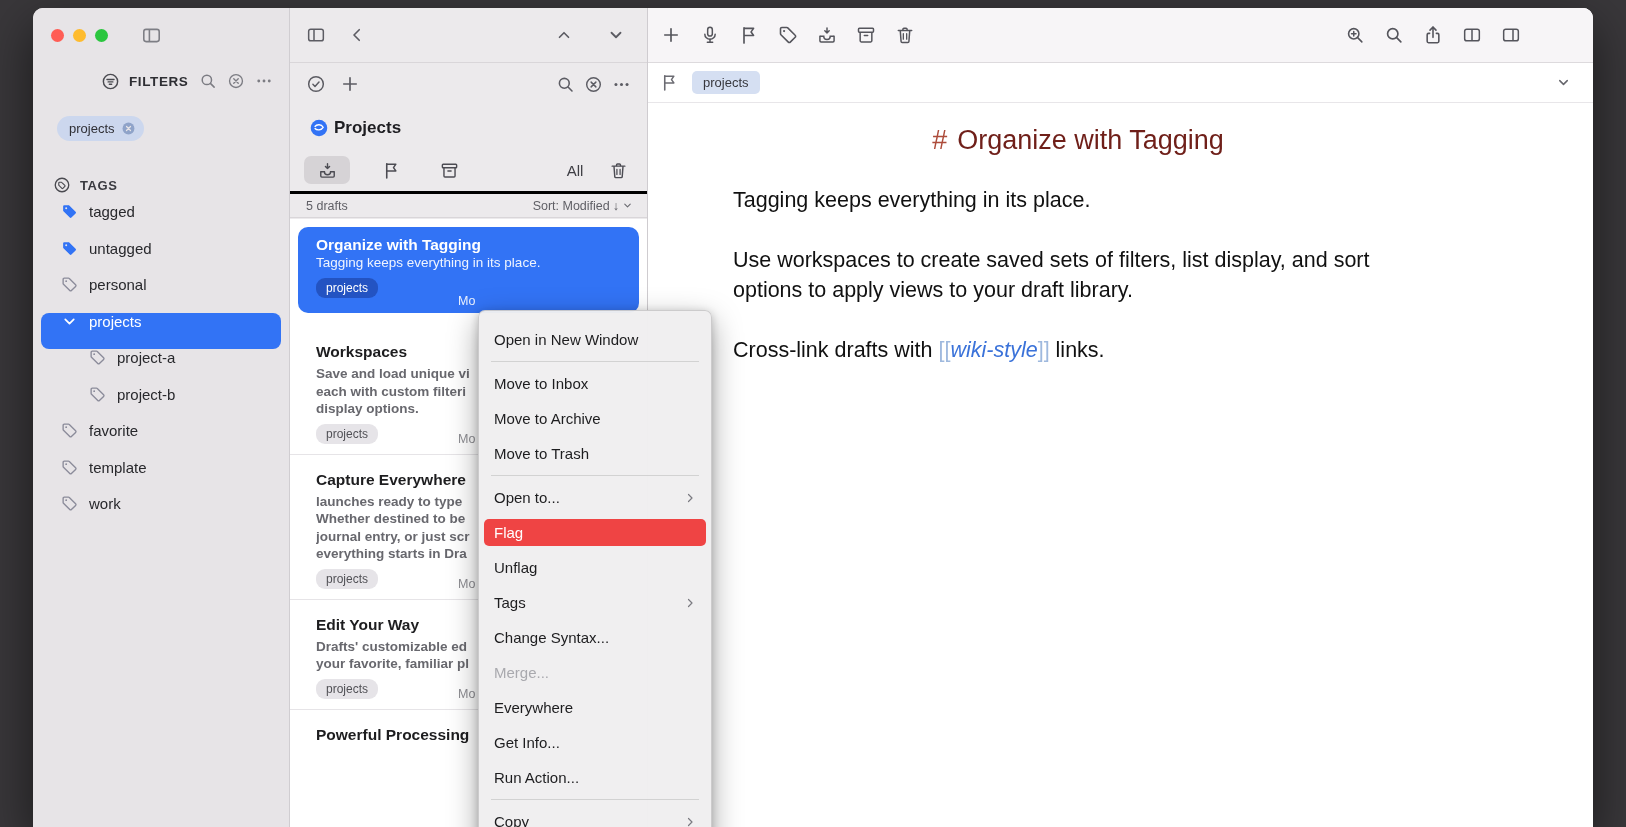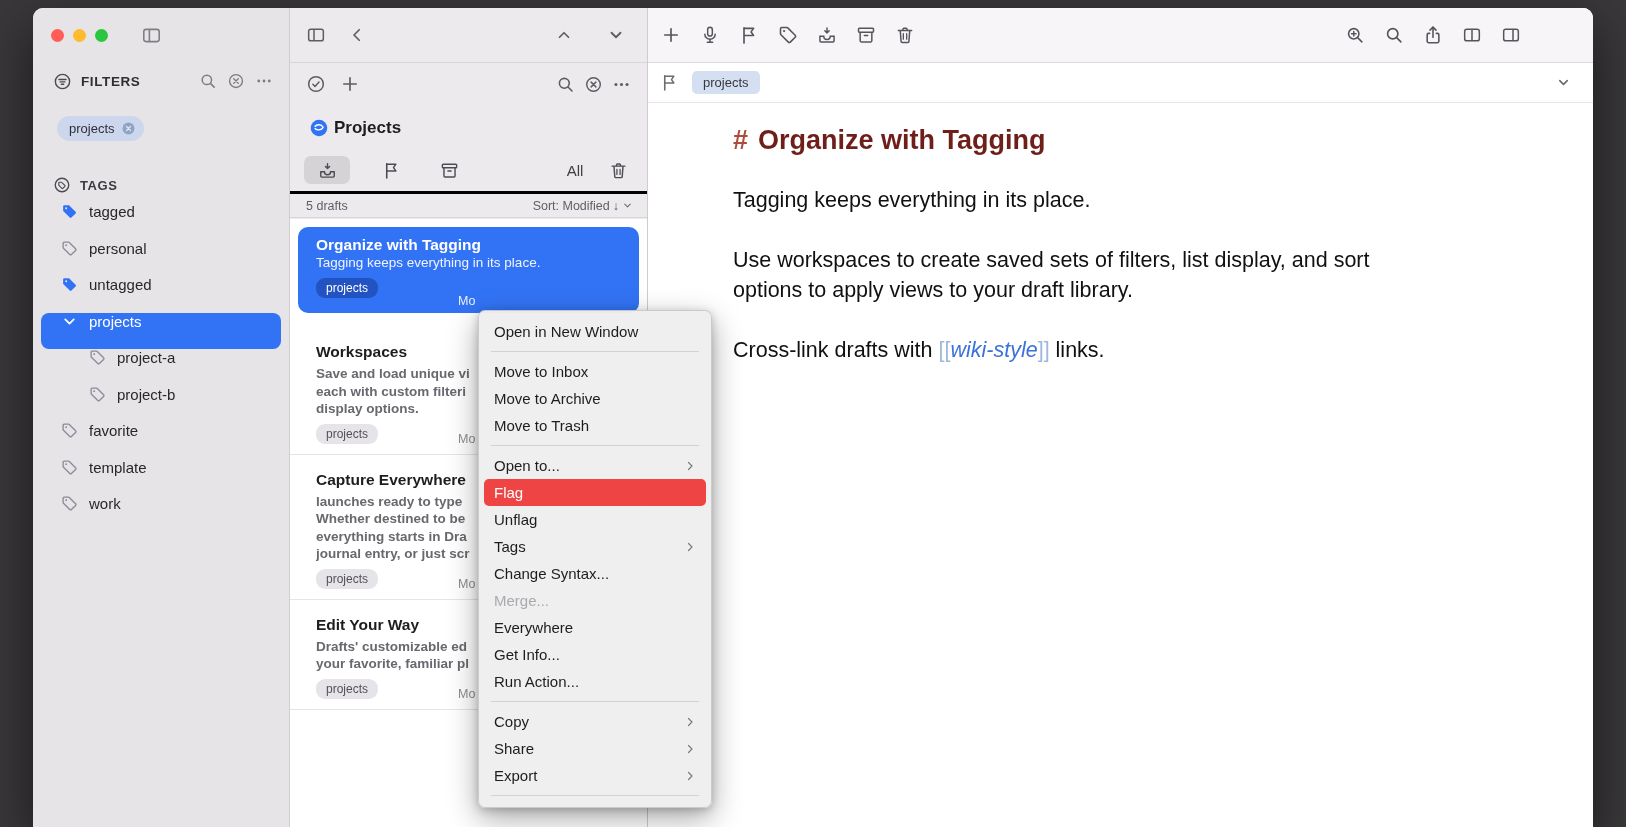--- a/index.html
+++ b/index.html
@@ -15,21 +15,21 @@
   .ic svg { display:block; width:100%; height:100%; }
 
   
   .sidebar { position:absolute; left:0; top:0; width:257px; height:100%;
              background:#e7e4e7; border-right:1px solid #d0cdd1; }
   .sb-titlebar { height:55px; display:flex; align-items:center; padding:0 18px; }
   .tl { width:13px; height:13px; border-radius:50%; margin-right:9px; }
   .tl.red{ background:#ff5d55; } .tl.yellow{ background:#febb2e; } .tl.green{ background:#2bc63f; }
   .sb-toggle { margin-left:24px; width:21px; height:21px; color:#7e7e85; }
 
-  .sb-head { height:36px; display:flex; align-items:center; padding:0 16px 0 20px; }
+  .sb-head { height:36px; display:flex; align-items:center; padding:0 16px 0 20px;margin-left:48px; }
   .sb-head .hicon { width:19px; height:19px; color:#4a4a50; margin-right:9px; }
   .sb-head .htext { font-size:13.5px; font-weight:bold; letter-spacing:.6px; color:#2e2e33; }
   .sb-head .sp { flex:1; }
   .sb-head .aicon { width:18px; height:18px; color:#7c7c83; margin-left:10px; }
 
   .sb-chips { margin-top:9px; height:40px; display:flex; align-items:center; padding:0 24px; }
   .sb-chip { display:inline-flex; align-items:center; height:25px; padding:0 8px 0 12px;
              background:#ccd7ee; border-radius:13px; font-size:13px; color:#2f2f35; }
   .sb-chip .xc { width:15px; height:15px; margin-left:6px; color:#8fa3c9; }
 
@@ -108,31 +108,31 @@
 
   .ed-tagbar { height:40px; display:flex; align-items:center; padding:0 22px 0 12px;
                border-bottom:1px solid #e8e6e9; background:#fff; }
   .ed-tagbar .flagic { width:19px; height:19px; color:#6b6b72; margin-right:13px; }
   .ed-chip { display:inline-block; background:#d5dff2; color:#37373d; font-size:13px;
              padding:4px 11px; border-radius:5px; }
   .ed-tagbar .sp { flex:1; }
   .ed-tagbar .chev { width:15px; height:15px; color:#66666c; }
 
   .ed-content { padding:20px 40px 0 85px; width:815px; color:#111; font-size:21.5px; line-height:30px; }
-  .ed-h1 { font-size:27px; line-height:34px; font-weight:bold; margin-bottom:28px; color:#6f1f19; }
+  .ed-h1 { font-size:27px; line-height:34px; font-weight:normal; margin-bottom:28px; color:#6f1f19;text-align:center; }
   .ed-h1 .hash { color:#ad4c3b; margin-right:10px; }
   .ed-p { margin-bottom:30px; max-width:720px; }
   .wiki-br { color:#9fb9de; }
   .wiki-txt { color:#3a72d9; font-style:italic; }
 
   
   .ctx { position:absolute; left:445px; top:302px; width:234px; background:rgba(240,238,240,.97);
          border:1px solid rgba(0,0,0,.15); border-radius:7px; padding:7px 0 5px;
          box-shadow:0 10px 30px rgba(0,0,0,.35), 0 2px 8px rgba(0,0,0,.2); }
-  .ctx-item { height:27px; margin:0 5px; padding:0 10px; border-radius:5px;
+  .ctx-item { height:27px; margin:8px 5px; padding:0 10px; border-radius:5px;
               display:flex; align-items:center; font-size:15px; color:#1d1d1f; }
   .ctx-item .sp { flex:1; }
   .ctx-item .sub { width:12px; height:12px; color:#7a7a80; }
   .ctx-item.hl { background:#ef4444; color:#fff; }
   .ctx-item.disabled { color:#a9a9ae; }
   .ctx-sep { height:1px; background:rgba(0,0,0,.12); margin:6px 12px; }
 </style>
 </head>
 <body>
 
@@ -303,34 +303,34 @@
       <div class="sb-list">
         <div class="tag-row">
           <span class="ic ticon t-filled">
               <svg>
                 <use href="#i-tag-f"></use>
               </svg>
             </span>
           <span>tagged</span>
         </div>
         <div class="tag-row">
+          <span class="ic ticon t-filled">
+              <svg>
+                <use href="#i-tag-f"></use>
+              </svg>
+            </span>
+          <span>untagged</span>
+        </div>
+        <div class="tag-row">
           <span class="ic ticon t-outline">
               <svg>
                 <use href="#i-tag-o"></use>
               </svg>
             </span>
           <span>personal</span>
-        </div>
-        <div class="tag-row">
-          <span class="ic ticon t-filled">
-              <svg>
-                <use href="#i-tag-f"></use>
-              </svg>
-            </span>
-          <span>untagged</span>
         </div>
         <div class="tag-row selected">
           <span class="ic ticon">
               <svg>
                 <use href="#i-chev-down"></use>
               </svg>
             </span>
           <span>projects</span>
         </div>
         <div class="tag-row indent">
@@ -507,38 +507,41 @@
           <div class="chiprow">
             <span class="dchip">projects</span>
           </div>
           <span class="ddate">Mo</span>
         </div>
 
         <div class="dcard gray">
           <div class="dtitle">Capture Everywhere</div>
           <div class="dline">launches ready to type</div>
           <div class="dline">Whether destined to be</div>
+          <div class="dline">journal entry, or just scr</div>
           <div class="dline">everything starts in Dra</div>
-          <div class="dline">journal entry, or just scr</div>
           <div class="chiprow">
             <span class="dchip">projects</span>
           </div>
           <span class="ddate">Mo</span>
         </div>
 
         <div class="dcard gray">
           <div class="dtitle">Edit Your Way</div>
           <div class="dline">Drafts' customizable ed</div>
           <div class="dline">your favorite, familiar pl</div>
           <div class="chiprow">
             <span class="dchip">projects</span>
           </div>
           <span class="ddate">Mo</span>
         </div>
 
+        <div class="dcard gray" style="border-bottom:none">
+          <div class="dtitle">Powerful Processing</div>
+        </div>
 
       </div>
     </section>
 
     <section class="editor">
       <div class="ed-titlebar">
         <span class="ic g">
             <svg>
               <use href="#i-plus"></use>
             </svg>

